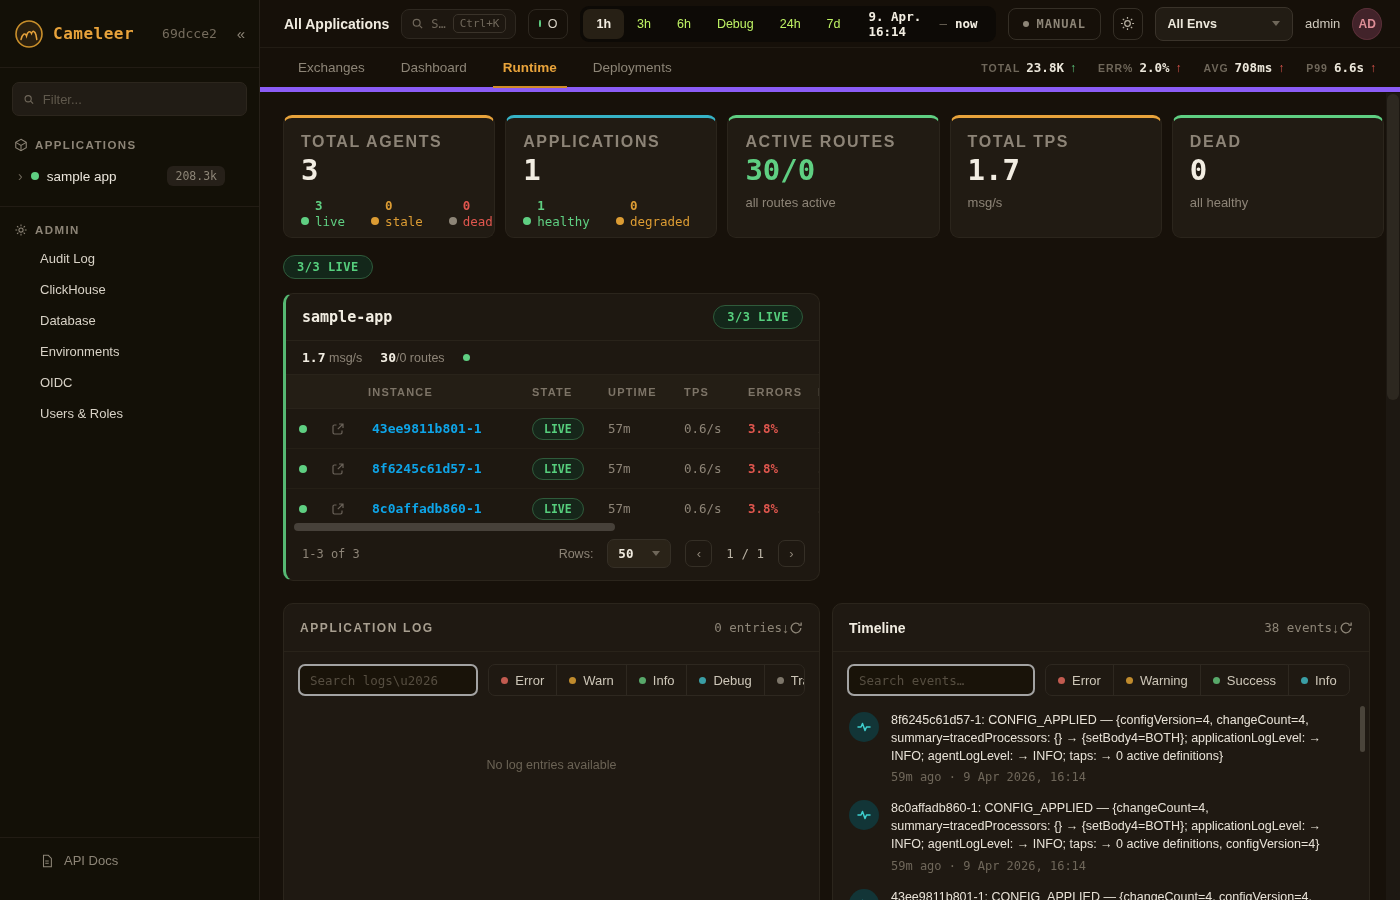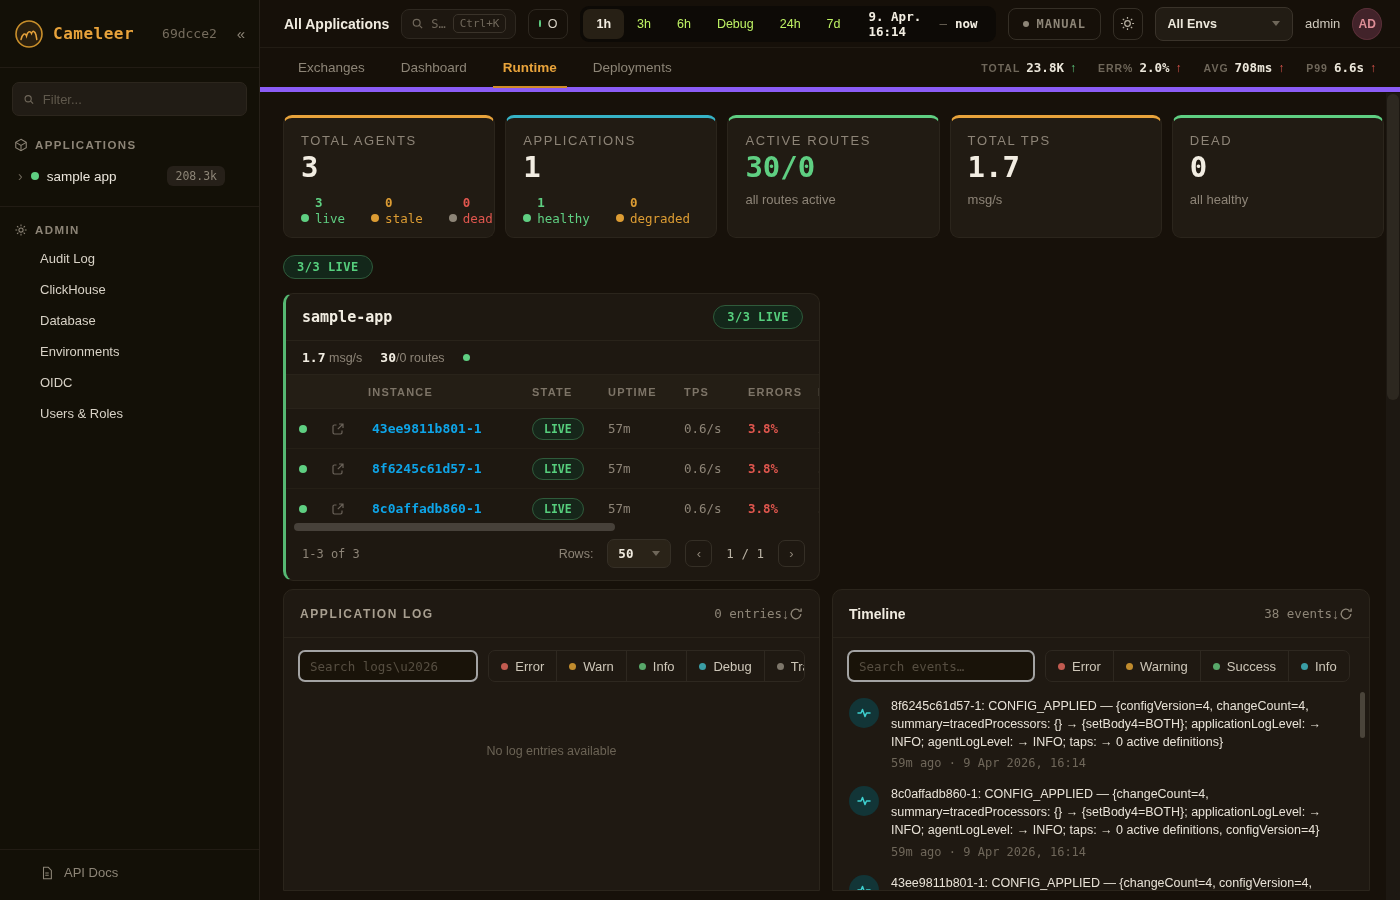--- a/index.html
+++ b/index.html
@@ -27,21 +27,21 @@
   .sb-app-item { display:flex; align-items:center; gap:8px; height:36px; padding:0 34px 0 18px; cursor:pointer; }
   .sb-chev { color:#6f675a; font-size:14px; }
   .dot { border-radius:50%; display:inline-block; }
   .dot-8 { width:8px; height:8px; }
   .dot-7 { width:7px; height:7px; }
   .dot-green { background:#5fcf82; }
   .sb-app-label { font-size:13.5px; color:#e9e4da; }
   .sb-app-badge { margin-left:auto; font-family:"DejaVu Sans Mono",monospace; font-size:11.5px; color:#8d8577; background:#262019; border-radius:6px; padding:3px 8px; }
   .sb-divider { border-top:1px solid #221c14; margin:12px 0 0; }
   .sb-admin-item { padding:8px 14px 8px 40px; font-size:13px; color:#d8d2c6; cursor:pointer; }
-  .sb-footer { position:absolute; bottom:4px; left:0; right:0; }
+  .sb-footer { position:absolute; bottom:16px; left:0; right:0; }
   .sb-footer-inner { display:flex; align-items:center; gap:10px; padding:15px 14px 16px 40px; color:#8d8577; font-size:13px; border-top:1px solid #221c14; cursor:pointer; }
   .sb-footer-inner svg { width:14px; height:14px; stroke:#8d8577; }
 
   
   .main { flex:1; display:flex; flex-direction:column; position:relative; overflow:hidden; }
 
   .topbar { height:48px; display:flex; align-items:center; gap:12px; padding:0 18px 0 24px; border-bottom:1px solid #221c14; background:#161009; }
   .tb-title { font-size:14px; font-weight:bold; color:#f0ebe0; white-space:nowrap; }
   .tb-search { height:30px; background:#1d1710; border:1px solid #2e2820; border-radius:8px; display:flex; align-items:center; gap:7px; padding:0 9px; cursor:text; }
   .tb-search svg { width:13px; height:13px; stroke:#6f675a; }
@@ -73,34 +73,34 @@
   .metric { display:flex; align-items:center; gap:6px; }
   .metric-label { font-size:10.5px; letter-spacing:1px; color:#6f675a; font-weight:bold; }
   .metric-value { font-family:"DejaVu Sans Mono",monospace; font-size:12.5px; font-weight:bold; color:#ece7db; }
   .metric-arrow { font-size:12px; font-weight:bold; }
 
   .content { flex:1; padding:23px 16px 0 23px; overflow:hidden; }
 
   
   .cards { display:flex; gap:10px; margin-bottom:17px; }
   .card { flex:1; height:123px; background:#211b13; border:1px solid #2b251c; border-top:3px solid #e8a33b; border-radius:9px; padding:15px 17px; overflow:hidden; }
-  .card-title { font-size:13px; font-weight:normal; letter-spacing:1.6px; color:#8d8477; }
+  .card-title { font-size:16px; font-weight:bold; letter-spacing:1.6px; color:#8d8477; }
   .card-value { font-family:"DejaVu Sans Mono",monospace; font-weight:bold; font-size:29px; margin-top:5px; line-height:1; }
   .card-subs { display:flex; gap:26px; margin-top:13px; }
   .card-sub { display:flex; align-items:flex-end; gap:6px; white-space:nowrap; }
   .card-sub .dot { margin-bottom:4px; }
   .card-sub-col { display:flex; flex-direction:column; line-height:1.25; font-family:"DejaVu Sans Mono",monospace; font-size:12.5px; }
   .card-sub-val { font-weight:bold; }
   .card-subtitle { margin-top:10px; font-size:13px; color:#8d8477; }
 
   .liverow { margin-bottom:14px; }
   .live-pill { display:inline-block; background:#13271a; border:1px solid #2f5b3b; color:#56cf7d; border-radius:999px; padding:4px 13px; font-family:"DejaVu Sans Mono",monospace; font-size:12px; font-weight:bold; letter-spacing:.5px; }
 
   
-  .app-panel { width:537px; height:288px; background:#1e1811; border:1px solid #2b251c; border-left:3px solid #56b873; border-radius:10px; overflow:hidden; margin-bottom:8px; display:flex; flex-direction:column; }
+  .app-panel { width:537px; height:288px; background:#1e1811; border:1px solid #2b251c; border-left:3px solid #56b873; border-radius:10px; overflow:hidden; margin-bottom:22px; display:flex; flex-direction:column; }
   .ap-header { display:flex; align-items:center; justify-content:space-between; padding:11px 16px; border-bottom:1px solid #29231a; }
   .ap-name { font-family:"DejaVu Sans Mono",monospace; font-weight:bold; font-size:15px; color:#f2ede2; }
   .ap-stats { display:flex; align-items:center; gap:18px; padding:9px 16px; border-bottom:1px solid #29231a; font-size:12.5px; color:#8d8477; }
   .ap-stat b { color:#f2ede2; font-family:"DejaVu Sans Mono",monospace; font-size:13px; }
   .ap-table { overflow:hidden; }
   .ap-row { display:grid; grid-template-columns:34px 36px 160px 76px 76px 64px 70px 60px; align-items:center; height:40px; border-bottom:1px solid #251f16; }
   .ap-thead { height:34px; background:#241e15; border-bottom:1px solid #29231a; }
   .ap-th { font-size:11px; font-weight:bold; letter-spacing:1.2px; color:#7d7467; padding-left:16px; }
   .ap-th.first { padding-left:12px; }
   .ap-cell { padding-left:16px; font-family:"DejaVu Sans Mono",monospace; font-size:12.5px; color:#8d8477; }

